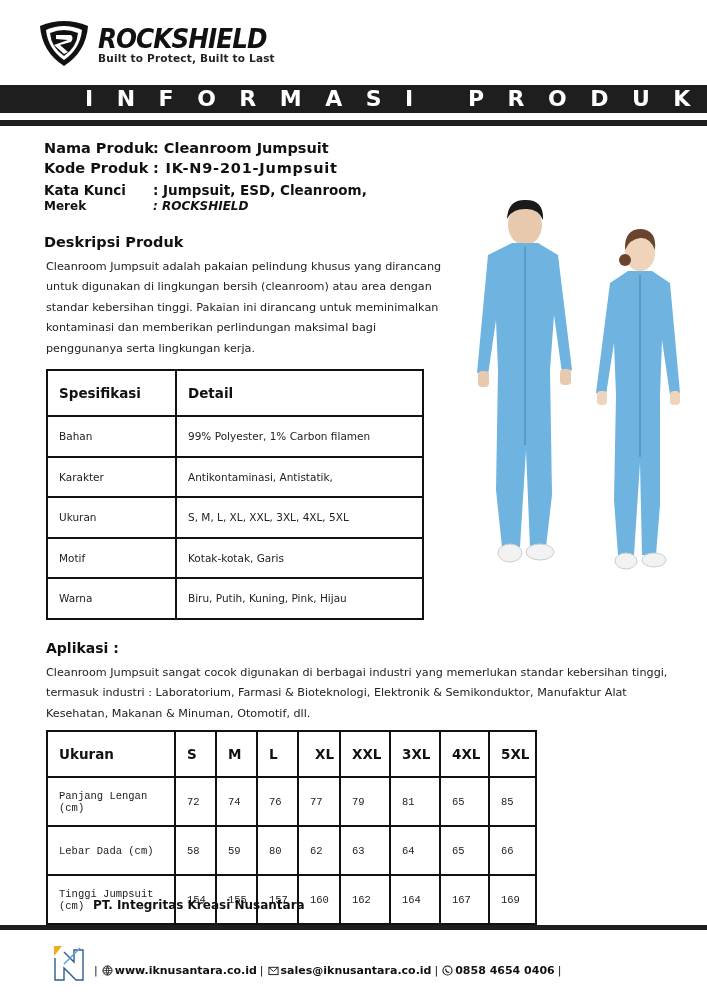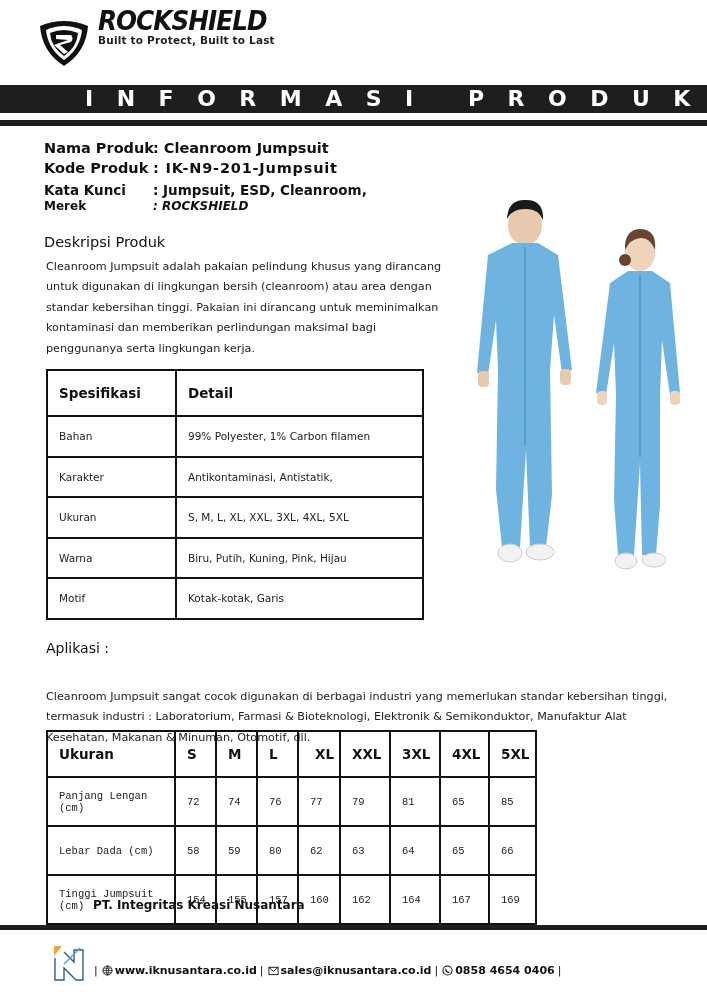--- a/index.html
+++ b/index.html
@@ -2,55 +2,55 @@
 <html><head>
 <meta charset="utf-8">
 <style>
   * { box-sizing: border-box; margin: 0; padding: 0; }
   html, body { width: 707px; height: 1000px; background: #ffffff; overflow: hidden; }
   body { position: relative; font-family: "Liberation Sans", "DejaVu Sans", sans-serif; color: #1a1a1a; }
 
   
   .logo { position: absolute; left: 36px; top: 18px; display: flex; align-items: flex-start; }
   .logo svg { width: 56px; height: 50px; }
-  .brand { position: absolute; left: 98px; top: 7px; }
+  .brand { position: absolute; left: 98px; top: 25px; }
   .brand-name { font-family: "DejaVu Sans", sans-serif; font-weight: 900; font-style: italic; font-size: 26px; letter-spacing: -1px; color: #111; line-height: 28px; transform: scaleX(0.95); transform-origin: left; }
   .brand-tag { font-family: "DejaVu Sans", sans-serif; font-weight: bold; font-size: 10.5px; color: #222; line-height: 12px; margin-top: -1px; letter-spacing: 0.2px; }
 
   
   .title-bar { position: absolute; left: 0; top: 85px; width: 707px; height: 28px; background: #1e1e1e; }
   .title-text { position: absolute; left: 85px; top: 85px; height: 28px; line-height: 28px; color: #ffffff; font-family: "DejaVu Sans", sans-serif; font-weight: bold; font-size: 22px; letter-spacing: 23.5px; white-space: nowrap; }
   .title-underline { position: absolute; left: 0; top: 120px; width: 707px; height: 6px; background: #1e1e1e; }
 
   
   .info { position: absolute; left: 44px; top: 140px; font-family: "DejaVu Sans", sans-serif; font-weight: bold; color: #111; }
   .info-row { position: absolute; left: 0; white-space: nowrap; }
   .info-row .k { position: absolute; left: 0; }
   .info-row .v { position: absolute; left: 109px; }
   .r1 { top: 0; font-size: 14.5px; }
   .r2 { top: 20px; font-size: 14.5px; }
   .r2 .v { letter-spacing: 0.8px; }
   .r3 { top: 42px; font-size: 13.5px; }
   .r4 { top: 59px; font-size: 12px; }
   .r4 .v { font-style: italic; }
 
-  .section-h { position: absolute; font-family: "DejaVu Sans", sans-serif; font-weight: normal; font-size: 14.5px; color: #111; }
+  .section-h { position: absolute; font-family: "DejaVu Sans", sans-serif; font-weight: bold; font-size: 14.5px; color: #111; }
   .desc-h { left: 44px; top: 234px; }
   .desc { position: absolute; left: 46px; top: 257px; width: 410px; font-family: "DejaVu Sans", sans-serif; font-size: 11.2px; line-height: 20.4px; color: #222; }
 
   
   table { border-collapse: collapse; position: absolute; font-family: "DejaVu Sans", sans-serif; }
   .spec { left: 46px; top: 369px; width: 378px; }
   .spec td, .spec th { border: 2px solid #111; text-align: left; padding: 0 11px; color: #222; }
   .spec th { height: 46px; font-size: 13.5px; font-weight: bold; color: #111; }
   .spec td { height: 40.5px; font-size: 10.5px; }
   .spec .c1 { width: 129px; }
 
   .app-h { left: 46px; top: 640px; font-size: 14px; }
-  .app { position: absolute; left: 46px; top: 663px; width: 640px; font-family: "DejaVu Sans", sans-serif; font-size: 11.2px; line-height: 20.3px; color: #222; margin-top: 24px; }
+  .app { position: absolute; left: 46px; top: 663px; width: 640px; font-family: "DejaVu Sans", sans-serif; font-size: 11.2px; line-height: 20.3px; color: #222; }
 
   
   .size { left: 46px; top: 730px; width: 491px; }
   .size td, .size th { border: 2px solid #111; text-align: left; padding: 0 0 0 11px; color: #222; }
   .size th { height: 46px; font-size: 13.5px; font-weight: bold; color: #111; }
   .size td { height: 49px; font-size: 10.5px; font-family: Liberation Mono, monospace; }
   .size .c1 { width: 128px; }
   .size .cs { width: 41px; } .size .cm { width: 41px; } .size .cl { width: 41px; }
   .size .cxl { width: 42px; text-align: center; } .size .cxxl { width: 50px; } .size .c3 { width: 50px; } .size .c4 { width: 49px; }
 
@@ -119,26 +119,26 @@
   </tr>
   <tr>
     <td>Karakter</td>
     <td>Antikontaminasi, Antistatik,</td>
   </tr>
   <tr>
     <td>Ukuran</td>
     <td>S, M, L, XL, XXL, 3XL, 4XL, 5XL</td>
   </tr>
   <tr>
+    <td>Motif</td>
+    <td>Kotak-kotak, Garis</td>
+  </tr>
+  <tr>
     <td>Warna</td>
     <td>Biru, Putih, Kuning, Pink, Hijau</td>
-  </tr>
-  <tr>
-    <td>Motif</td>
-    <td>Kotak-kotak, Garis</td>
   </tr>
 </tbody>
   </table>
 
 <svg class="photo" viewBox="0 0 240 390">
   <g>
     <ellipse cx="75" cy="30" rx="17" ry="20" fill="#e8c9ad"></ellipse>
     <path d="M57 24 Q58 4 76 5 Q94 5 93 25 Q88 13 75 14 Q62 14 57 24 Z" fill="#1a1a1a"></path>
     <path d="M62 48 L88 48 L108 60 L122 175 L112 178 L104 120 L100 175 L102 300 L96 352 L80 352 L76 255 L70 352 L52 352 L46 295 L48 175 L46 125 L38 180 L27 178 L38 60 Z" fill="#6fb4e0"></path>
     <path d="M75 52 L75 250" stroke="#4f93c2" stroke-width="1.5"></path>

